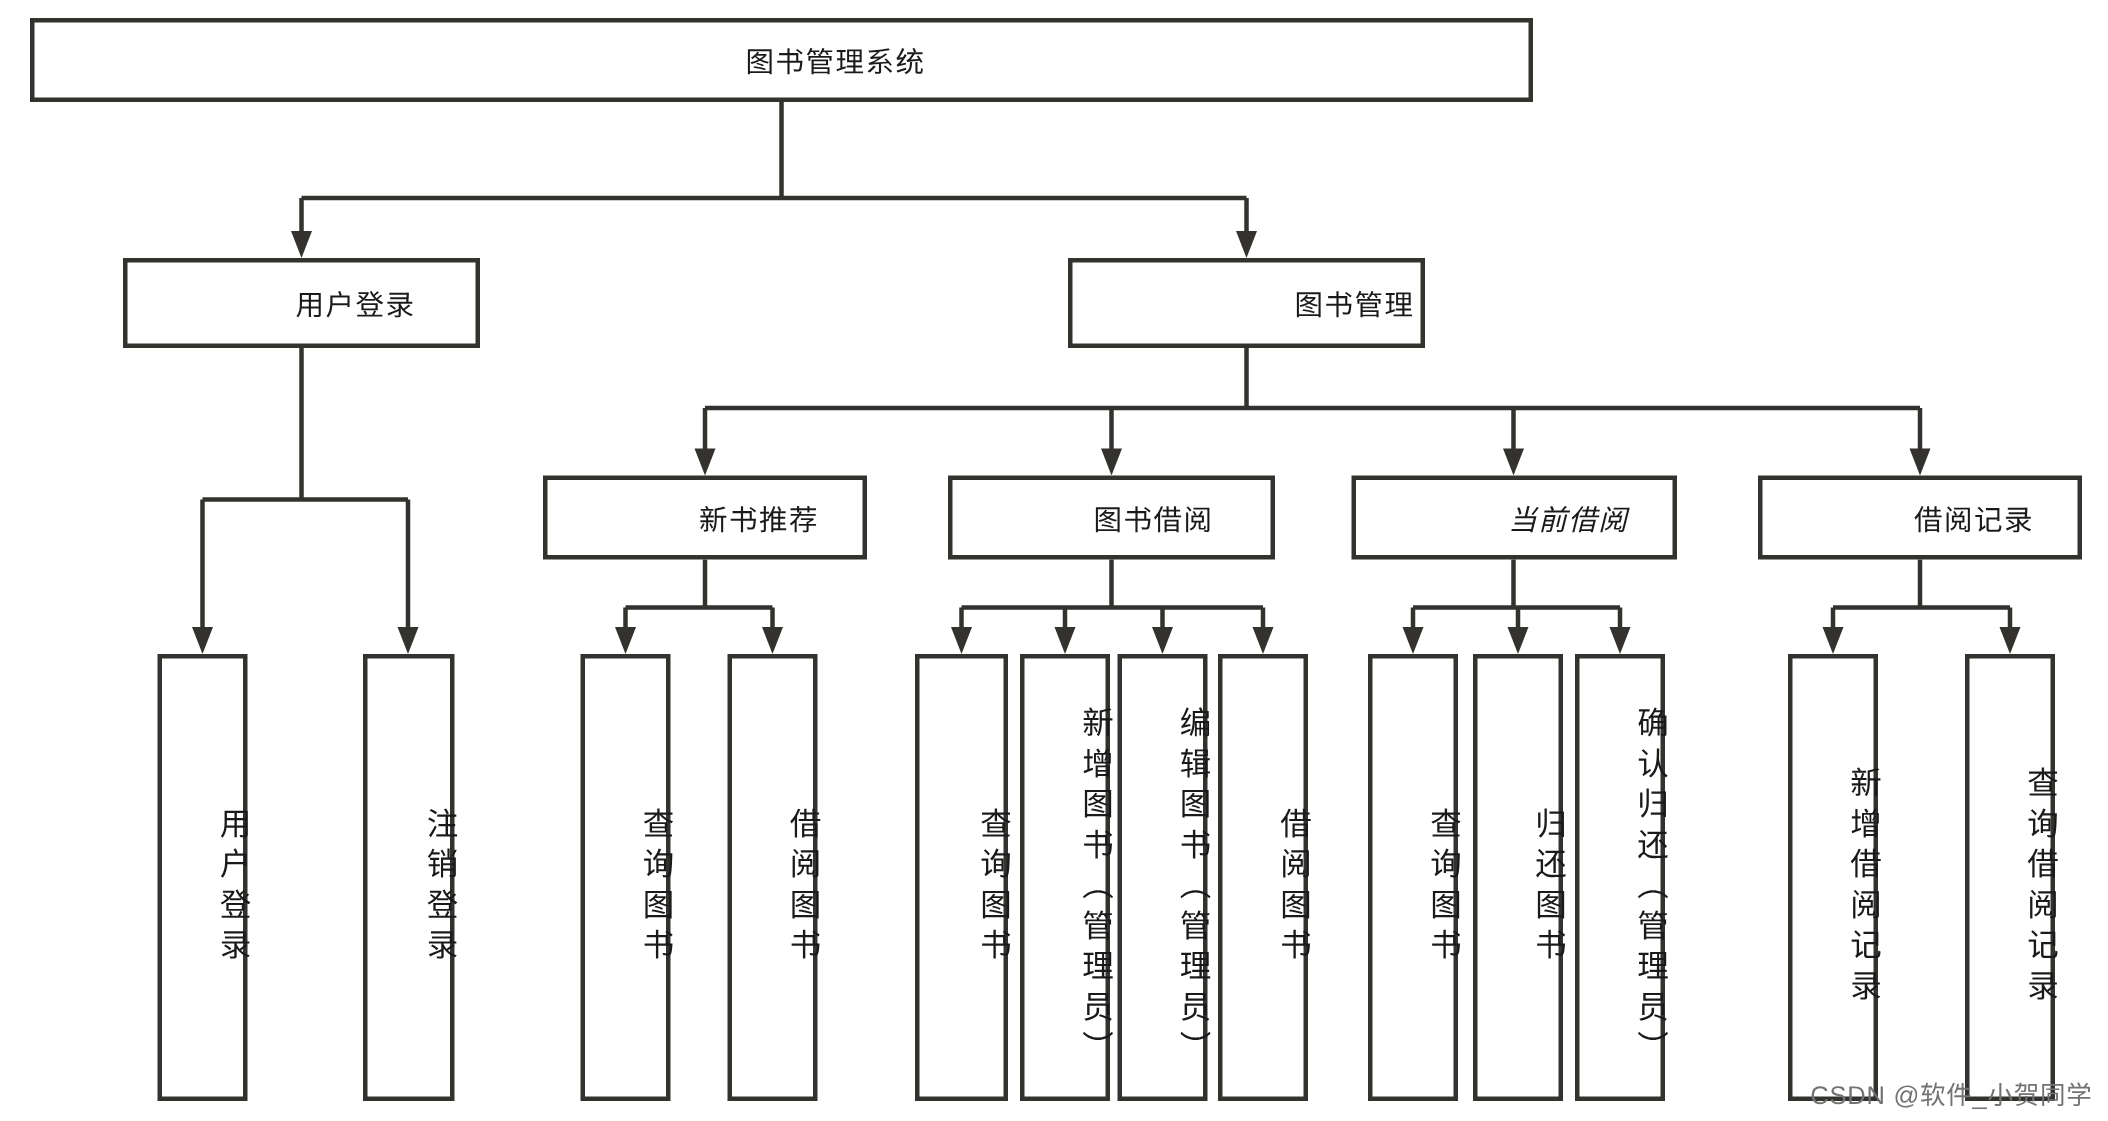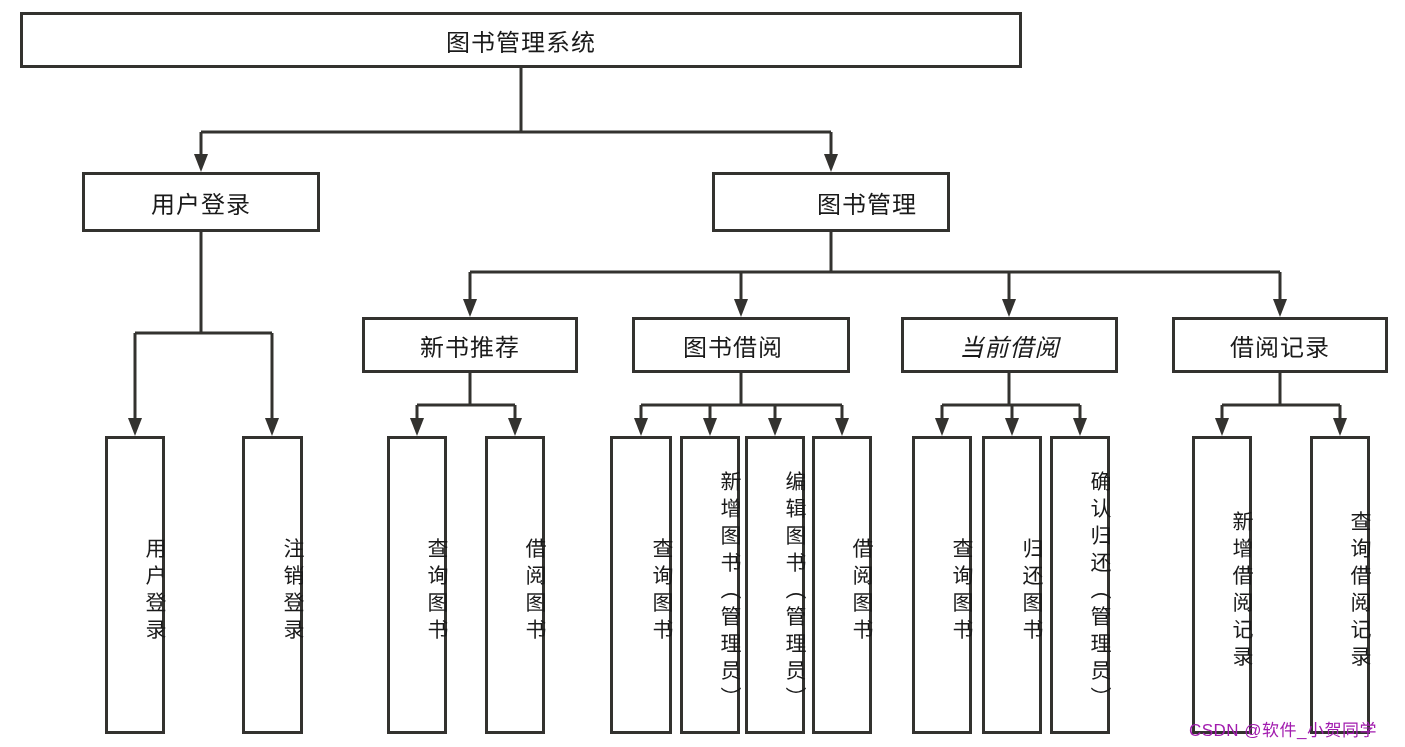--- a/index.html
+++ b/index.html
@@ -40,44 +40,45 @@
   .arrow-head {
     fill: #33322f;
     stroke: none;
   }
   .node-label-h {
     position: absolute;
     display: flex;
     align-items: center;
     justify-content: center;
     color: #1a1a1a;
-    font-size: 24px;
+    font-size: 19px;
     letter-spacing: 1px;
     white-space: nowrap;
     user-select: none;
+    padding-left: 36px;
   }
   .node-label-v {
     position: absolute;
     display: flex;
     align-items: flex-start;
     justify-content: center;
     color: #1a1a1a;
     font-size: 21px;
     writing-mode: vertical-rl;
     text-orientation: upright;
     letter-spacing: 6px;
     white-space: nowrap;
     user-select: none;
     line-height: 1;
   }
   .watermark {
     position: absolute;
-    right: 28px;
+    right: 10px;
     bottom: 6px;
-    color: #a21caf;
+    color: #737373;
     font-size: 17px;
     letter-spacing: 0.5px;
     white-space: nowrap;
     user-select: none;
     margin-left: 16px;
   }
 </style>
 </head>
 <body>
 

